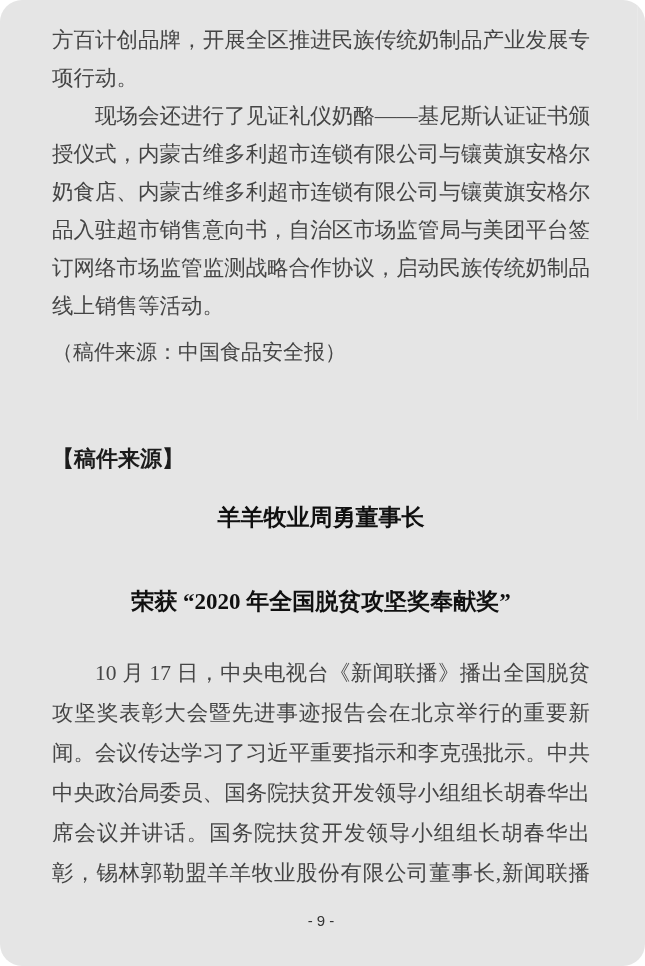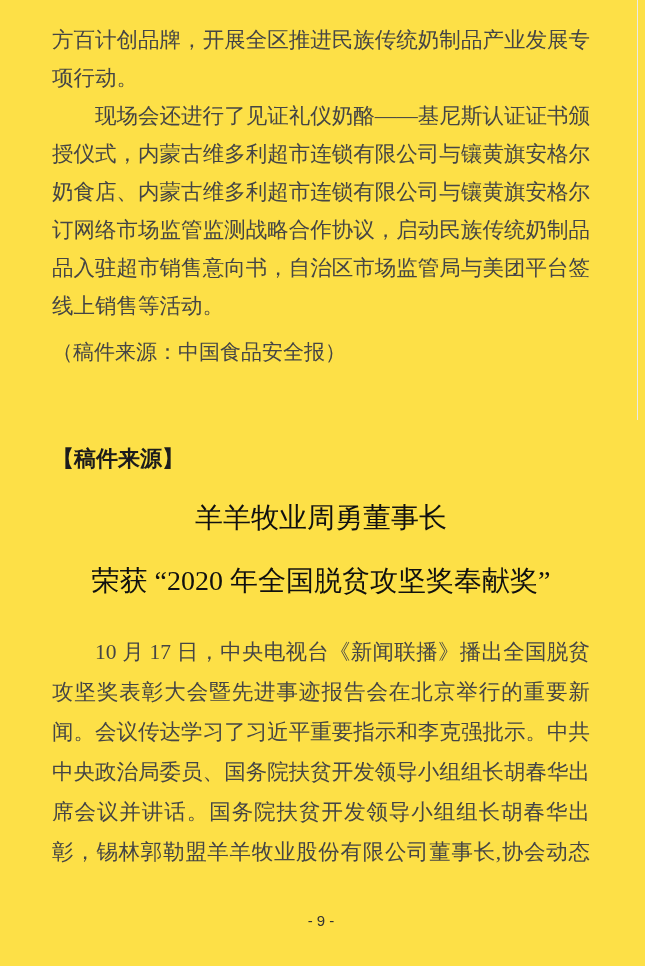--- a/index.html
+++ b/index.html
@@ -4,23 +4,24 @@
 <style>
   html, body {
     margin: 0;
     padding: 0;
     background: #ffffff;
   }
   .page {
     position: relative;
     width: 645px;
     height: 966px;
-    background: #fde047;
+    background: #e5e5e5;
     overflow: hidden;
     font-family: "Liberation Serif", "DejaVu Serif", serif;
+    border-radius: 22px;
   }
   
   .scan-edge {
     position: absolute;
     top: 0;
     right: 7px;
     width: 1px;
     height: 420px;
     background: #e9e9e9;
   }
@@ -56,28 +57,28 @@
   .section-header {
     margin-top: 69px;
     font-family: "Liberation Sans", "DejaVu Sans", sans-serif;
     font-weight: 700;
     font-size: 22px;
     line-height: 38px;
     color: #1c1c1c;
     text-align: left;
   }
   .article-title {
-    font-weight: 400;
-    font-size: 28px;
+    font-weight: 700;
+    font-size: 23px;
     line-height: 44px;
     color: #101010;
     text-align: center;
   }
   .article-title.t1 { margin-top: 18px; }
-  .article-title.t2 { margin-top: 19px; }
+  .article-title.t2 { margin-top: 40px; }
   .news-para {
     margin-top: 29px;
     font-size: 21.5px;
     line-height: 40px;
     color: #454545;
   }
   .page-number {
     position: absolute;
     left: 52px;
     width: 538px;
@@ -99,37 +100,37 @@
 
     <div class="body-para">
       <div class="line">方百计创品牌，开展全区推进民族传统奶制品产业发展专</div>
       <div class="line plain">项行动。</div>
     </div>
 
     <div class="body-para">
       <div class="line first">现场会还进行了见证礼仪奶酪——基尼斯认证证书颁</div>
       <div class="line">授仪式，内蒙古维多利超市连锁有限公司与镶黄旗安格尔</div>
       <div class="line">奶食店、内蒙古维多利超市连锁有限公司与镶黄旗安格尔</div>
+      <div class="line">品入驻超市销售意向书，自治区市场监管局与美团平台签</div>
       <div class="line">订网络市场监管监测战略合作协议，启动民族传统奶制品</div>
-      <div class="line">品入驻超市销售意向书，自治区市场监管局与美团平台签</div>
       <div class="line plain">线上销售等活动。</div>
     </div>
 
     <div class="source-line">（稿件来源：中国食品安全报）</div>
 
     <div class="section-header">【稿件来源】</div>
 
     <div class="article-title t1">羊羊牧业周勇董事长</div>
     <div class="article-title t2">荣获 “2020 年全国脱贫攻坚奖奉献奖”</div>
 
     <div class="news-para">
       <div class="line first">10 月 17 日，中央电视台《新闻联播》播出全国脱贫</div>
       <div class="line">攻坚奖表彰大会暨先进事迹报告会在北京举行的重要新</div>
       <div class="line">闻。会议传达学习了习近平重要指示和李克强批示。中共</div>
       <div class="line">中央政治局委员、国务院扶贫开发领导小组组长胡春华出</div>
       <div class="line">席会议并讲话。国务院扶贫开发领导小组组长胡春华出</div>
-      <div class="line">彰，锡林郭勒盟羊羊牧业股份有限公司董事长,协会动态</div>
+      <div class="line">彰，锡林郭勒盟羊羊牧业股份有限公司董事长,新闻联播</div>
     </div>
 
   </div>
 
   <div class="page-number">- 9 -</div>
 </div>
 
 </body></html>

